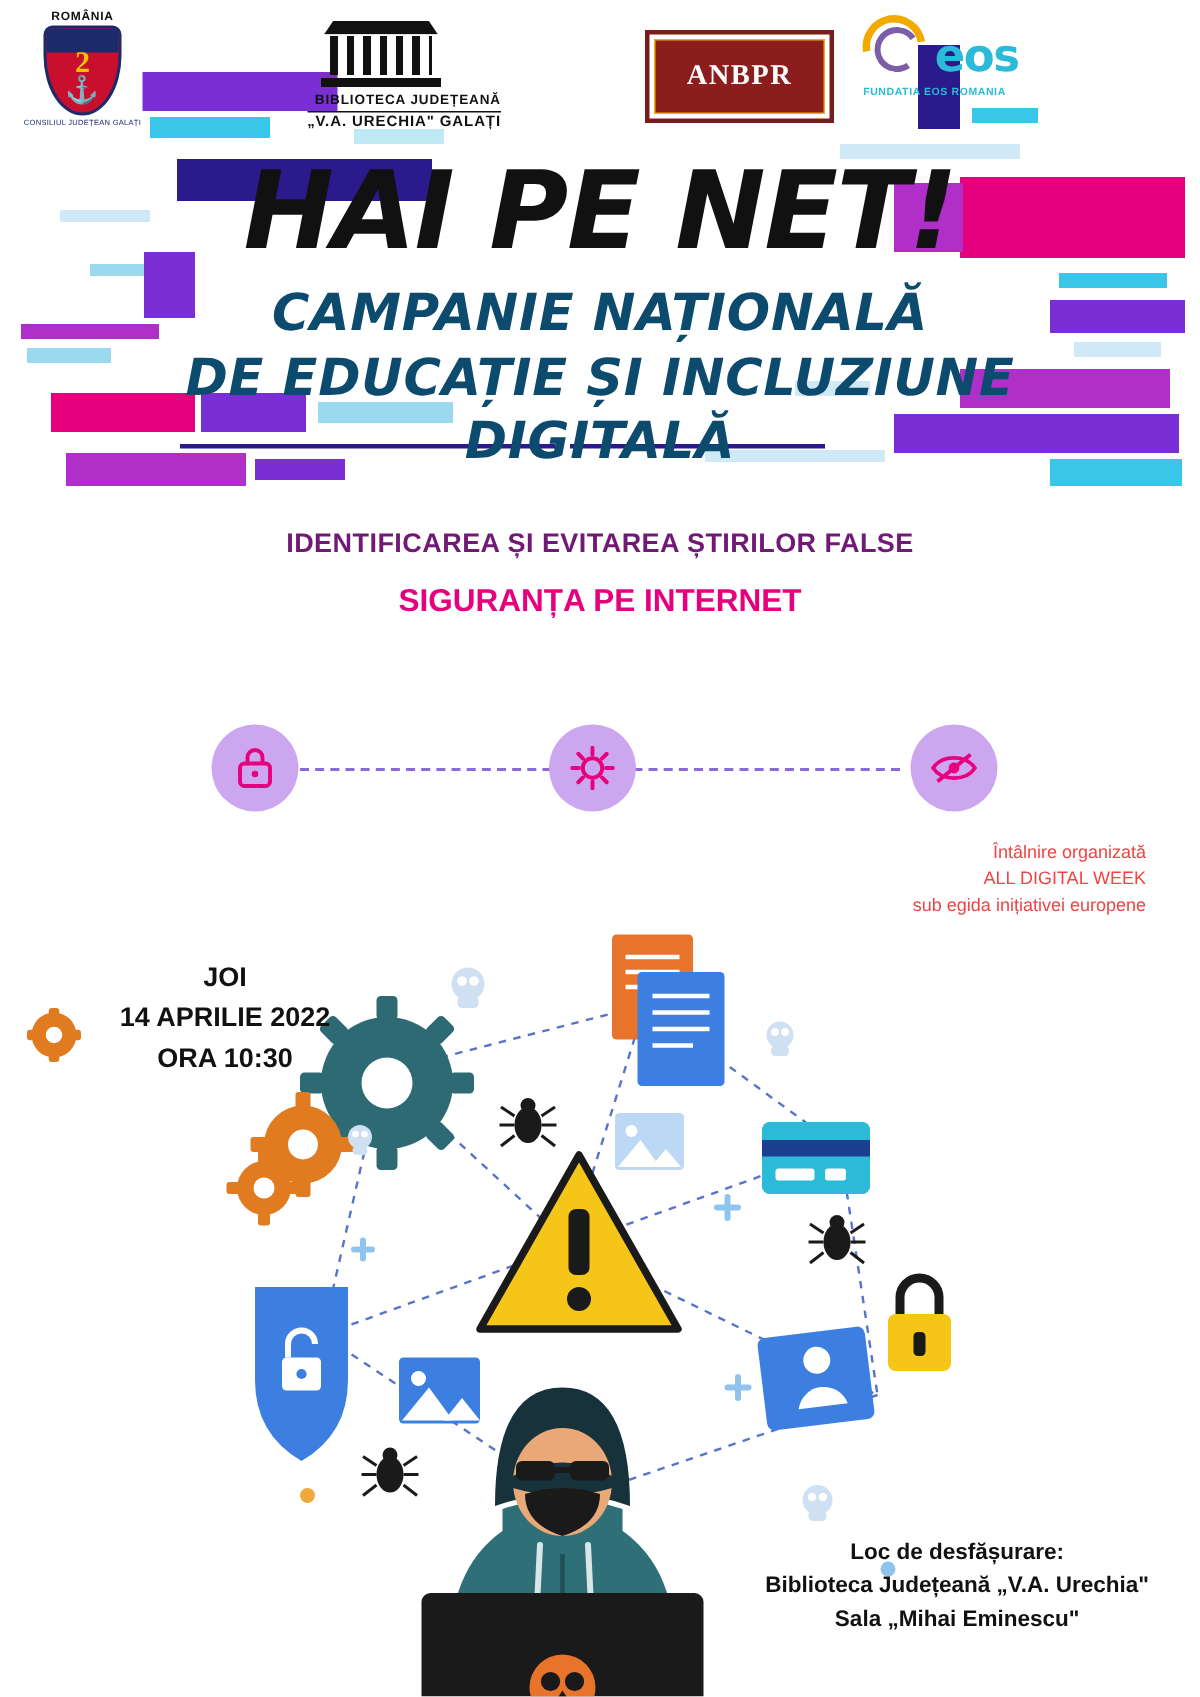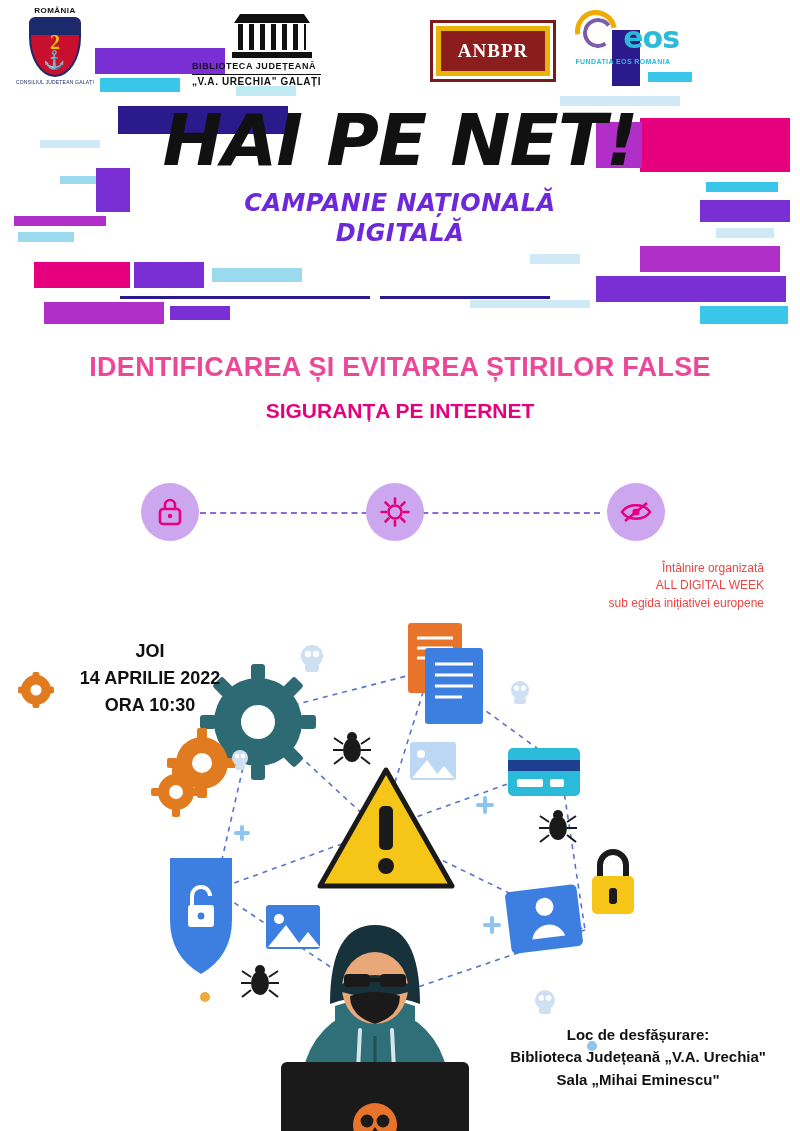--- a/index.html
+++ b/index.html
@@ -19,33 +19,33 @@
   .shield { position: relative; width: 52px; height: 60px; margin: 2px auto 0;
             background: #c8102e; border: 2px solid #1b2a6b;
             border-radius: 6px 6px 26px 26px / 6px 6px 40px 40px; overflow: hidden; }
   .shield .band { position: absolute; left: 0; top: 0; width: 100%; height: 16px; background: #1b2a6b; }
   .shield .num { position: absolute; top: 12px; left: 0; width: 100%; text-align: center;
                  font-size: 20px; font-weight: bold; color: #f4c400; font-family: "Liberation Serif", serif; }
   .shield .anchor { position: absolute; bottom: 6px; left: 50%; transform: translateX(-50%);
                     font-size: 18px; color: #f4f4f4; line-height: 1; }
   .logo-ro .cap { font-size: 5px; color: #1b2a6b; margin-top: 2px; letter-spacing: .2px; }
 
-  .logo-bib { position: absolute; left: 192px; top: 14px; width: 160px; text-align: left; color: #111; }
+  .logo-bib { position: absolute; left: 174px; top: 14px; width: 160px; text-align: right; color: #111; }
   .bib-building { width: 84px; height: 44px; margin: 0 auto; position: relative; }
   .bib-building .roof { position: absolute; top: 0; left: 4px; width: 76px; height: 9px; background: #111;
         clip-path: polygon(0 100%, 8% 0, 92% 0, 100% 100%); }
   .bib-building .cols { position: absolute; top: 10px; left: 8px; width: 68px; height: 26px;
         background: repeating-linear-gradient(to right, #111 0 5px, #fff 5px 11px); }
   .bib-building .base { position: absolute; bottom: 0; left: 2px; width: 80px; height: 6px; background: #111; }
   .logo-bib .l1 { font-size: 9px; font-weight: bold; letter-spacing: .6px; margin-top: 3px; }
   .logo-bib .l2 { font-size: 10px; font-weight: bold; letter-spacing: .6px; border-top: 1px solid #111; padding-top: 1px; display:inline-block;}
 
   .logo-anbpr { position: absolute; left: 430px; top: 20px; width: 126px; height: 62px;
                 border: 3px solid #7b1b1b; background: #fff; }
-  .logo-anbpr .inner { margin: 3px; height: 50px; border: 5px solid #eab308; background: #8c1d1d;
+  .logo-anbpr .inner { margin: 3px; height: 50px; border: 1px solid #eab308; background: #8c1d1d;
       display:flex; align-items:center; justify-content:center; }
   .logo-anbpr .txt { color: #fff; font-size: 19px; font-weight: bold; letter-spacing: 1px;
       font-family: "Liberation Serif", serif; }
 
   .logo-eos { position: absolute; right: 22px; top: 10px; width: 120px; text-align: center; }
   .eos-mark { position: relative; width: 120px; height: 52px; margin: 0 auto; }
   .eos-arc { position: absolute; left: 12px; top: 0; width: 42px; height: 42px; border-radius: 50%;
              border: 5px solid #f2a900; border-right-color: transparent; border-bottom-color: transparent;
              transform: rotate(35deg); }
   .eos-arc2 { position: absolute; left: 20px; top: 8px; width: 30px; height: 30px; border-radius: 50%;
@@ -55,26 +55,26 @@
   .eos-sub { font-size: 7px; color: #2bbbd8; font-weight: bold; letter-spacing: .4px; margin-top: -4px; }
 
   
   .deco { position: absolute; z-index: 5; }
   .bar { position: absolute; }
 
   
   .title-block { position: absolute; top: 104px; left: 0; width: 800px; z-index: 30; text-align: center; }
   .hai { font-size: 72px; font-weight: bold; font-style: italic; letter-spacing: -1px;
          color: #111; line-height: 1; font-family: "DejaVu Sans", sans-serif; text-align: center; }
-  .sub1, .sub2, .sub3 { font-size: 24px; font-weight: bold; font-style: italic; color: #6d28d9;
+  .sub1, .sub2, .sub3 { font-size: 34px; font-weight: bold; font-style: italic; color: #0c4a6e;
           letter-spacing: .5px; line-height: 1.25; font-family: "DejaVu Sans", sans-serif; }
 
   
   .headline { position: absolute; top: 352px; left: 0; width: 800px; text-align: center; z-index: 30; }
-  .headline .h1 { color: #ec4899; font-size: 27px; font-weight: bold; letter-spacing: .3px; }
+  .headline .h1 { color: #701a75; font-size: 18px; font-weight: bold; letter-spacing: .3px; }
   .headline .h2 { color: #e6007e; font-size: 21px; font-weight: bold; margin-top: 16px; }
 
   
   .iconrow { position: absolute; top: 478px; left: 0; width: 800px; height: 70px; z-index: 30; }
   .iconrow .line { position: absolute; top: 34px; left: 200px; width: 400px; height: 0;
                    border-top: 2px dashed #8a6bd6; }
   .circ { position: absolute; width: 58px; height: 58px; border-radius: 50%;
           background: #cda6f0; display: flex; align-items: center; justify-content: center; }
   .c1 { left: 141px; top: 5px; }
   .c2 { left: 366px; top: 5px; }
@@ -168,20 +168,21 @@
         <div class="eos-arc2"></div>
         <div class="eos-word">eos</div>
       </div>
       <div class="eos-sub">FUNDATIA EOS ROMANIA</div>
     </div>
   </div>
 
   <div class="title-block">
     <div class="hai">HAI PE NET!</div>
     <div class="sub1" style="margin-top:12px;">CAMPANIE NAȚIONALĂ</div>
+    <div class="sub2">DE EDUCAȚIE ȘI INCLUZIUNE</div>
     <div class="sub3">DIGITALĂ</div>
   </div>
 
   <div class="headline">
     <div class="h1">IDENTIFICAREA ȘI EVITAREA ȘTIRILOR FALSE</div>
     <div class="h2">SIGURANȚA PE INTERNET</div>
   </div>
 
   <div class="iconrow">
     <div class="line"></div>

